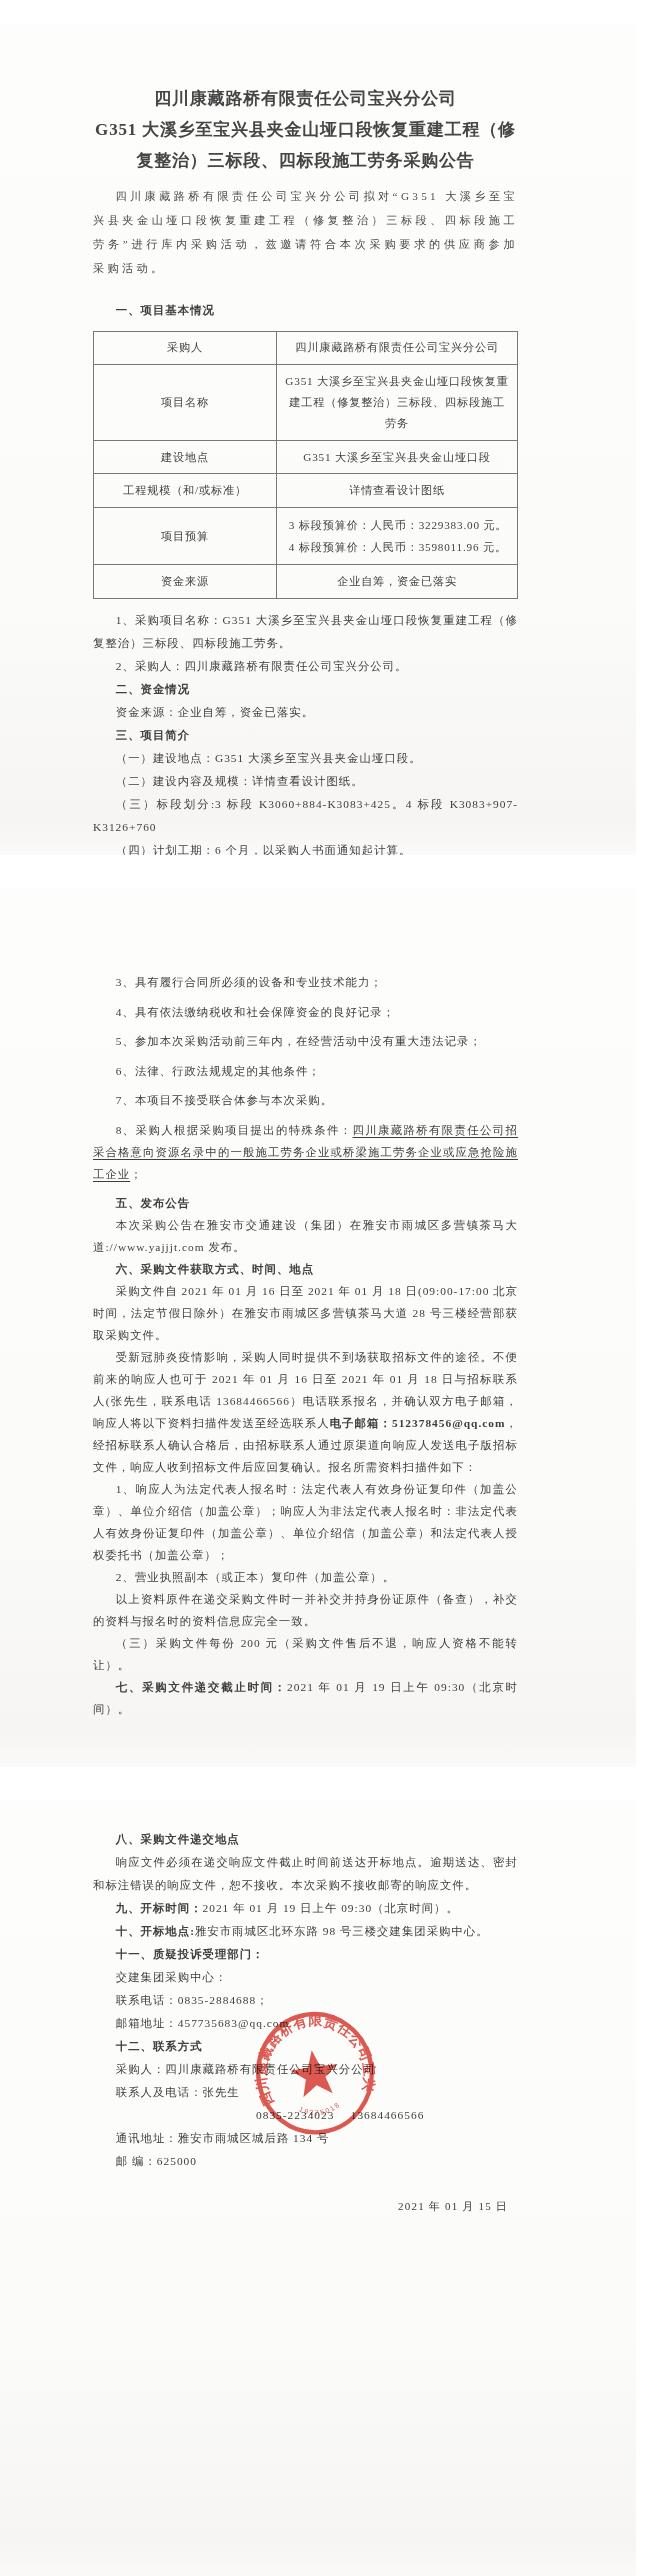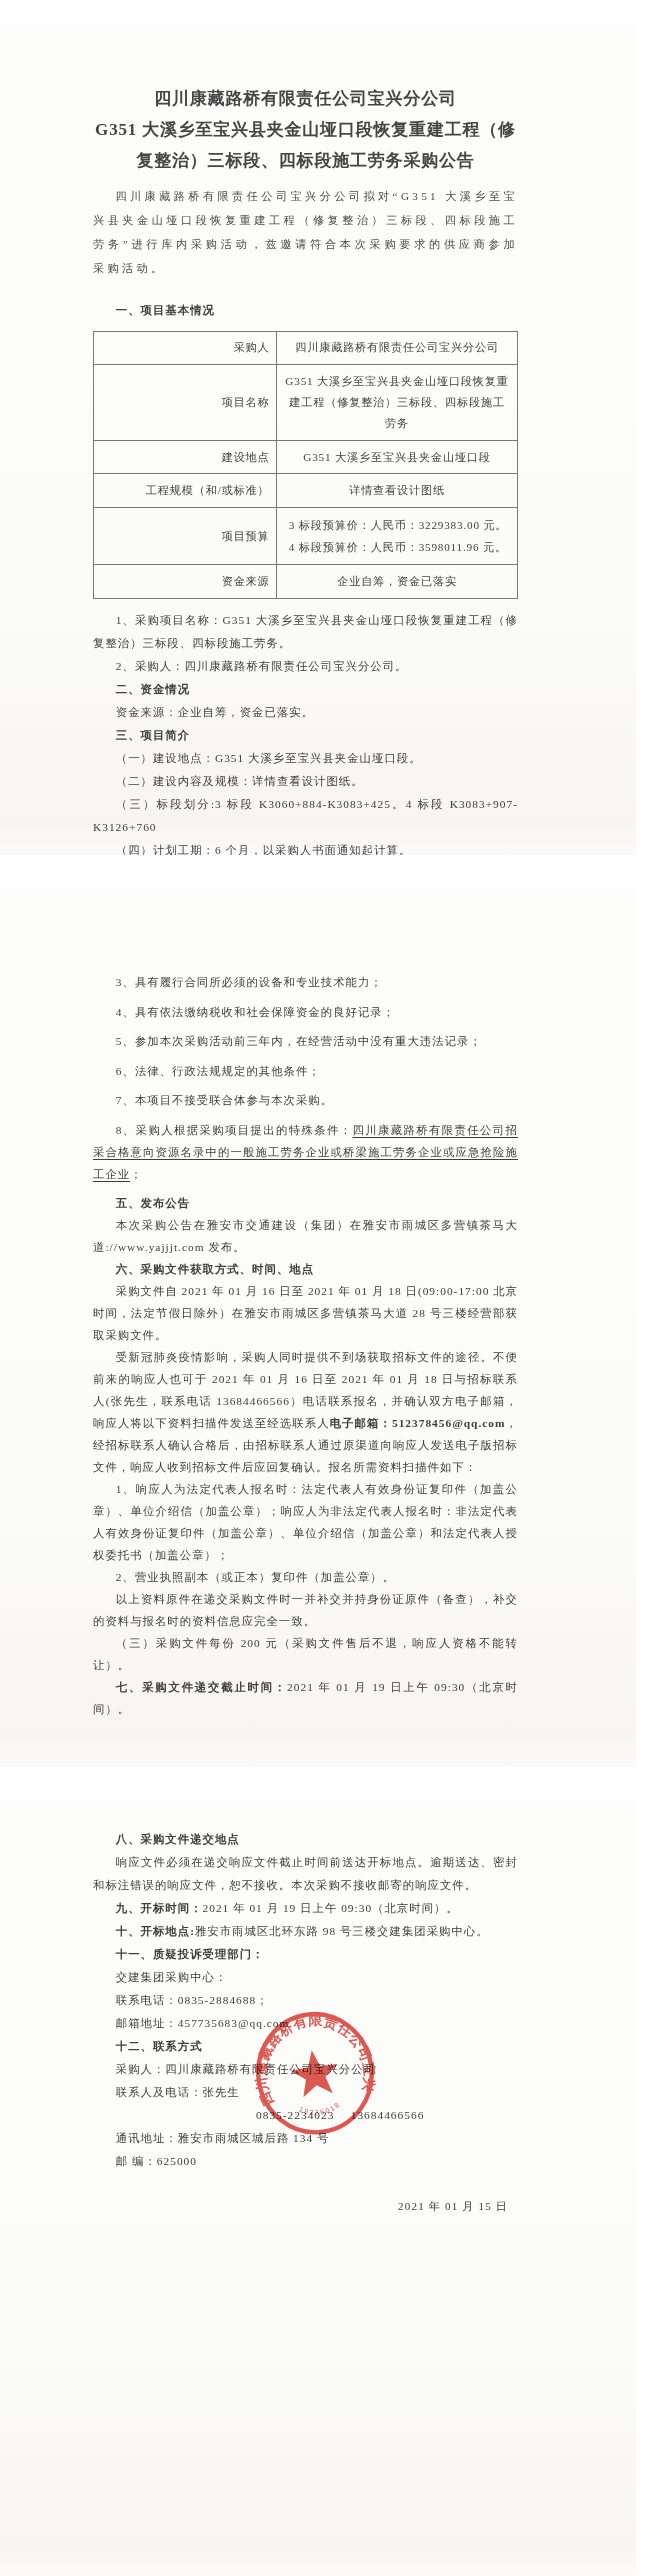--- a/index.html
+++ b/index.html
@@ -42,21 +42,21 @@
   .bold-inline{font-weight:bold;}
 
   table.proj{
     width:100%;border-collapse:collapse;margin:8.3px 0 10px 0;
     font-size:11.2px;letter-spacing:0.8px;
   }
   table.proj td{
     border:0.8px solid #787878;vertical-align:middle;
     padding:5.8px 6.6px;color:#424242;
   }
-  td.lbl{width:169px;padding-left:21.6px;text-align:right;}
+  td.lbl{width:169px;padding-left:21.6px;text-align:center;}
   td.val{text-align:center;line-height:21px;}
   td.val .budget-line{text-align:left;padding-left:5px;line-height:22.4px;}
 
   .phone-line{text-indent:0;padding-left:163px;}
   .date-line{
     text-align:right;text-indent:0;padding-right:10px;margin-top:21.6px;
     font-size:11px;letter-spacing:1.2px;
   }
 
   .stamp{

